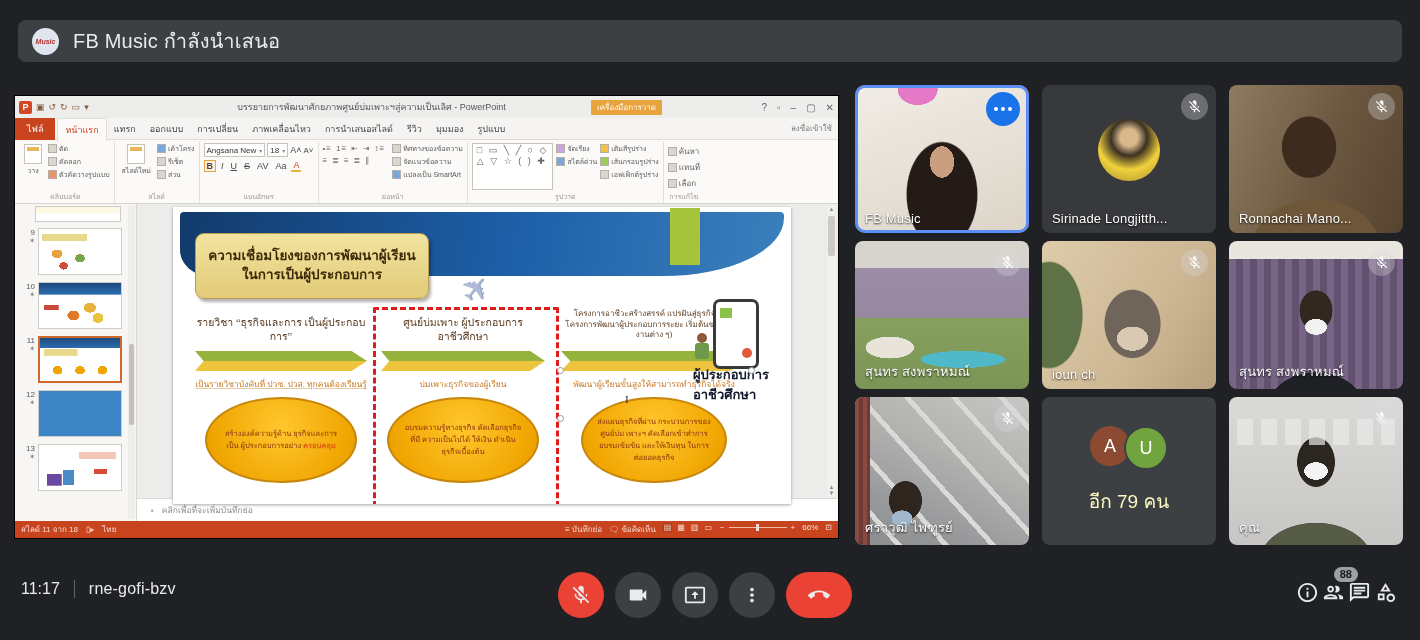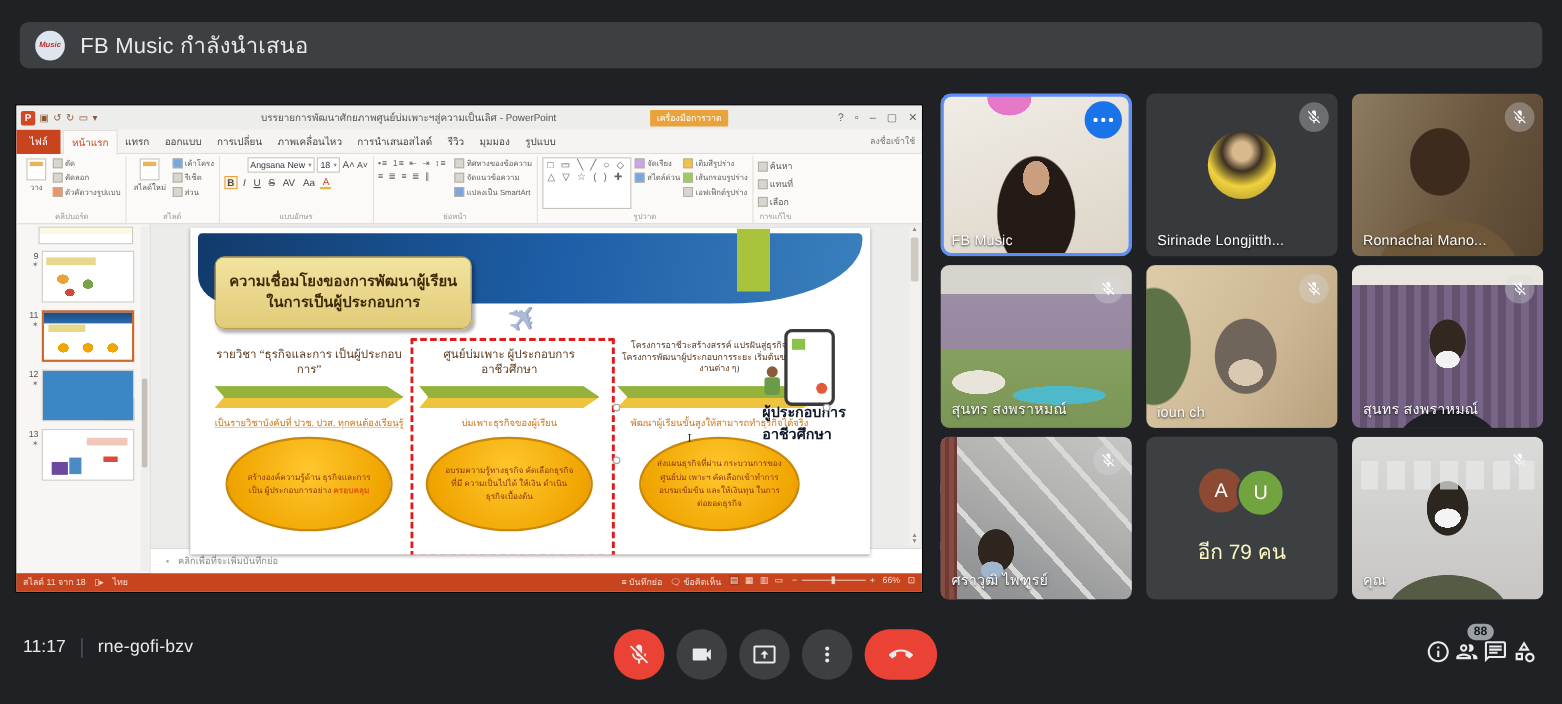--- a/index.html
+++ b/index.html
@@ -43,21 +43,21 @@
   .rbody{display:flex;gap:3px;flex:1;}
   .bigbtn{display:flex;flex-direction:column;align-items:center;font-size:7px;color:#5a5a5a;
     padding:1px 3px;gap:1px;}
   .bigbtn .bb-ic{width:16px;height:18px;background:#fff;border:1px solid #c9c4ba;position:relative;}
   .bigbtn .bb-ic.orange:after{content:"";position:absolute;left:2px;right:2px;top:2px;height:4px;background:#e8b55a;}
   .smallcol{display:flex;flex-direction:column;justify-content:flex-start;gap:2px;font-size:7px;color:#5a5a5a;}
   .smallitem{display:flex;align-items:center;gap:2px;white-space:nowrap;}
   .sw{width:7px;height:7px;border:1px solid #b5b0a6;display:inline-block;flex:none;}
   .sw.y{background:#f2c14a;} .sw.g{background:#9acd5a;} .sw.b{background:#7aa7d9;}
   .sw.gr{background:#d9d6cf;} .sw.o{background:#e8956a;} .sw.p{background:#c9a8e0;}
-  .fontrow{display:flex;gap:2px;align-items:center;margin-left:21px;}
+  .fontrow{display:flex;gap:2px;align-items:center;}
   .combo{background:#fff;border:1px solid #c9c4ba;font-size:8px;color:#333;padding:0 2px;
     display:flex;align-items:center;gap:3px;height:12px;}
   .combo .arr{font-size:6px;color:#888;}
   .fmtrow{display:flex;gap:3px;align-items:center;margin-top:3px;font-size:9px;color:#4a4a4a;}
   .fmt{padding:0 2px;}
   .fmt.b{font-weight:bold;border:1px solid #e8a33d;background:#fdf2dd;}
   .fmt.i{font-style:italic;} .fmt.u{text-decoration:underline;} .fmt.s{text-decoration:line-through;}
   .parargrid{display:flex;flex-direction:column;gap:3px;margin-top:1px;}
   .pararow{display:flex;gap:4px;font-size:8px;color:#6a655c;letter-spacing:1px;}
   .shapegal{background:#fff;border:1px solid #c9c4ba;padding:1px 4px;font-size:9px;color:#6a655c;
@@ -483,20 +483,27 @@
         <div class="th-partial"></div>
         <div class="thumb-item">
           <div class="thumb-meta">
               <div>9</div>
               <div class="star">✶</div>
             </div>
           <div class="thumb-box th9"></div>
         </div>
         <div class="thumb-item">
           <div class="thumb-meta">
+              <div>10</div>
+              <div class="star">✶</div>
+            </div>
+          <div class="thumb-box th10"></div>
+        </div>
+        <div class="thumb-item">
+          <div class="thumb-meta">
               <div>11</div>
               <div class="star">✶</div>
             </div>
           <div class="thumb-box th11 sel"></div>
         </div>
         <div class="thumb-item">
           <div class="thumb-meta">
               <div>12</div>
               <div class="star">✶</div>
             </div>

